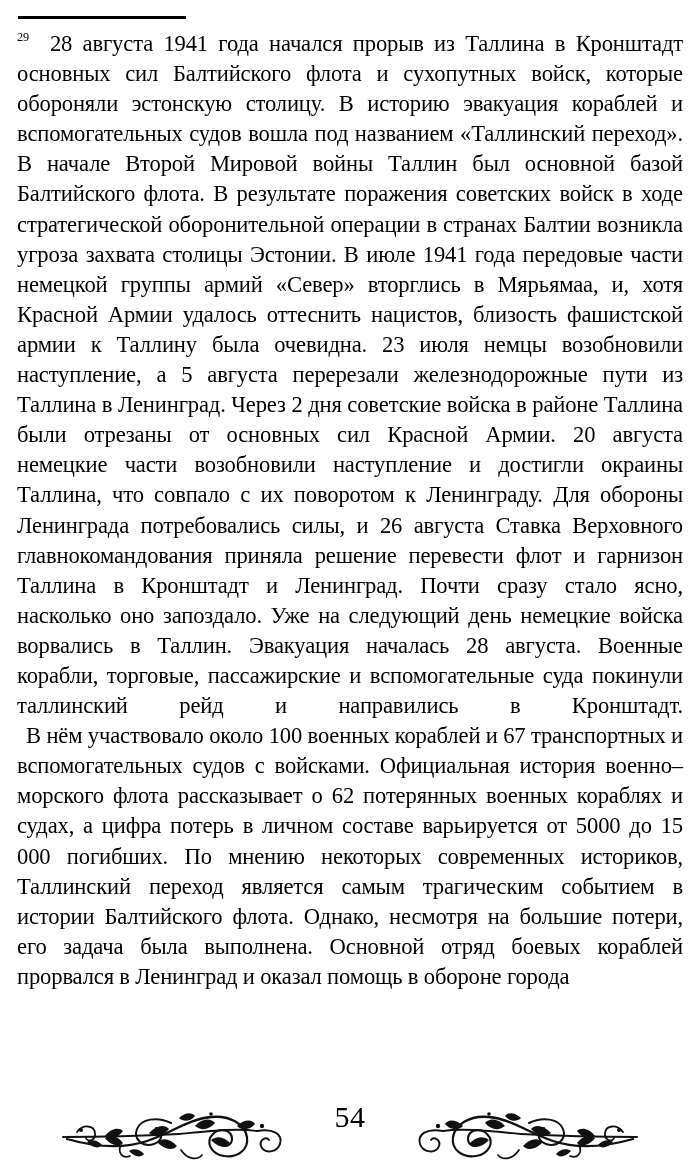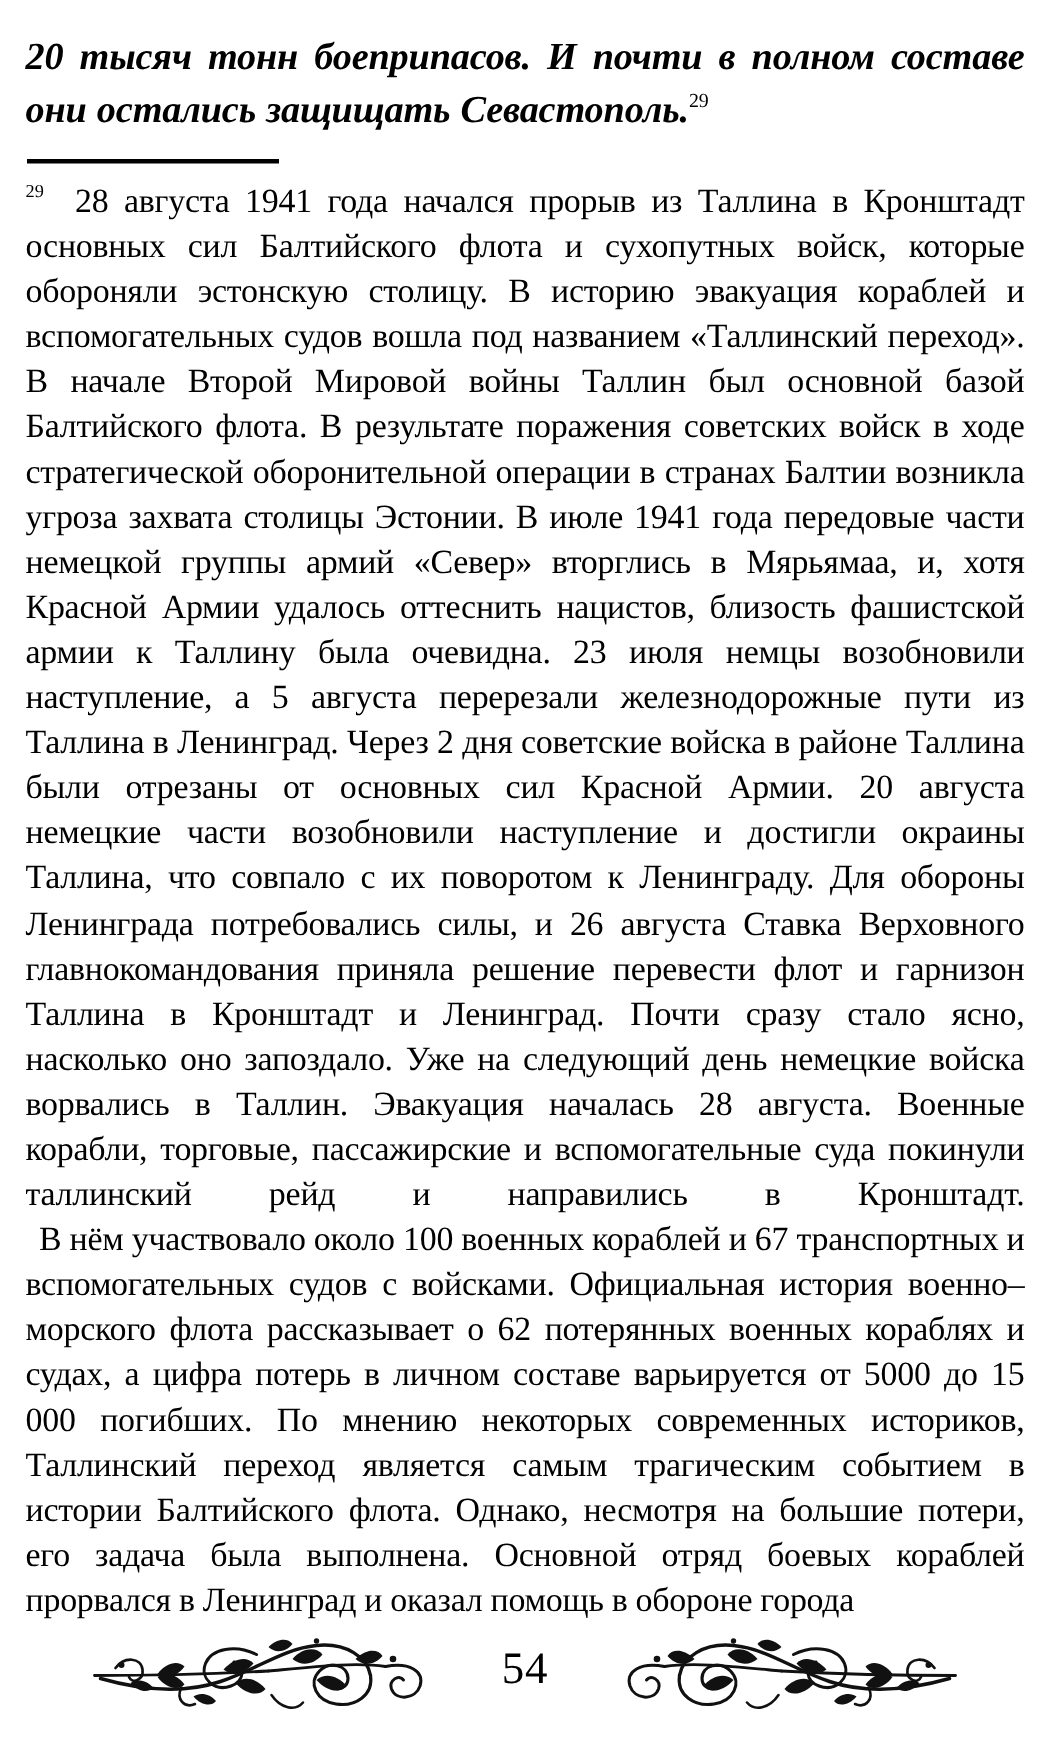--- a/index.html
+++ b/index.html
@@ -88,24 +88,24 @@
     line-height: 0;
     letter-spacing: 0;
   }
   .nbsp-gap { white-space: pre; }
 
   
   .page-footer {
     position: absolute;
     left: 0;
     right: 0;
-    bottom: 22px;
+    bottom: 0;
     height: 66px;
     display: flex;
-    align-items: center;
+    align-items: flex-start;
     justify-content: center;
     gap: 0px;
     pointer-events: none;
   }
   .ornament {
     width: 243px;
     height: 62px;
     flex: 0 0 auto;
   }
   .ornament svg { display: block; width: 100%; height: 100%; }
@@ -120,21 +120,20 @@
     position: relative;
     top: -4px;
     letter-spacing: 0.5px;
   }
 </style>
 </head>
 <body>
 
 <div class="page">
 
-  <p class="body-continuation"><span>20 тысяч тонн боеприпасов. И почти в полном составе они остались защищать Севастополь.</span><sup>29</sup></p>
 
   <div class="footnote-rule-wrap">
     <div class="footnote-rule"></div>
   </div>
 
   <div class="footnote">
     <p><span class="fn-marker">29</span><span class="nbsp-gap">&nbsp;&nbsp;</span><span>28 августа 1941 года начался прорыв из Таллина в Кронштадт основных сил Балтийского флота и сухопутных войск, которые обороняли эстонскую столицу. В историю эвакуация кораблей и вспомогательных судов вошла под названием «Таллинский переход». В начале Второй Мировой войны Таллин был основной базой Балтийского флота. В результате поражения советских войск в ходе стратегической оборонительной операции в странах Балтии возникла угроза захвата столицы Эстонии. В июле 1941 года передовые части немецкой группы армий «Север» вторглись в Мярьямаа, и, хотя Красной Армии удалось оттеснить нацистов, близость фашистской армии к Таллину была очевидна. 23 июля немцы возобновили наступление, а 5 августа перерезали железнодорожные пути из Таллина в Ленинград. Через 2 дня советские войска в районе Таллина были отрезаны от основных сил Красной Армии. 20 августа немецкие части возобновили наступление и достигли окраины Таллина, что совпало с их поворотом к Ленинграду. Для обороны Ленинграда потребовались силы, и 26 августа Ставка Верховного главнокомандования приняла решение перевести флот и гарнизон Таллина в Кронштадт и Ленинград. Почти сразу стало ясно, насколько оно запоздало. Уже на следующий день немецкие войска ворвались в Таллин. Эвакуация началась 28 августа. Военные корабли, торговые, пассажирские и вспомогательные суда покинули таллинский рейд и направились в Кронштадт.</span></p>
     <p class="indented ends-short">В нём участвовало около 100 военных кораблей и 67 транспортных и вспомогательных судов с войсками. Официальная история военно–морского флота рассказывает о 62 потерянных военных кораблях и судах, а цифра потерь в личном составе варьируется от 5000 до 15 000 погибших. По мнению некоторых современных историков, Таллинский переход является самым трагическим событием в истории Балтийского флота. Однако, несмотря на большие потери, его задача была выполнена. Основной отряд боевых кораблей прорвался в Ленинград и оказал помощь в обороне города</p>
   </div>
 

